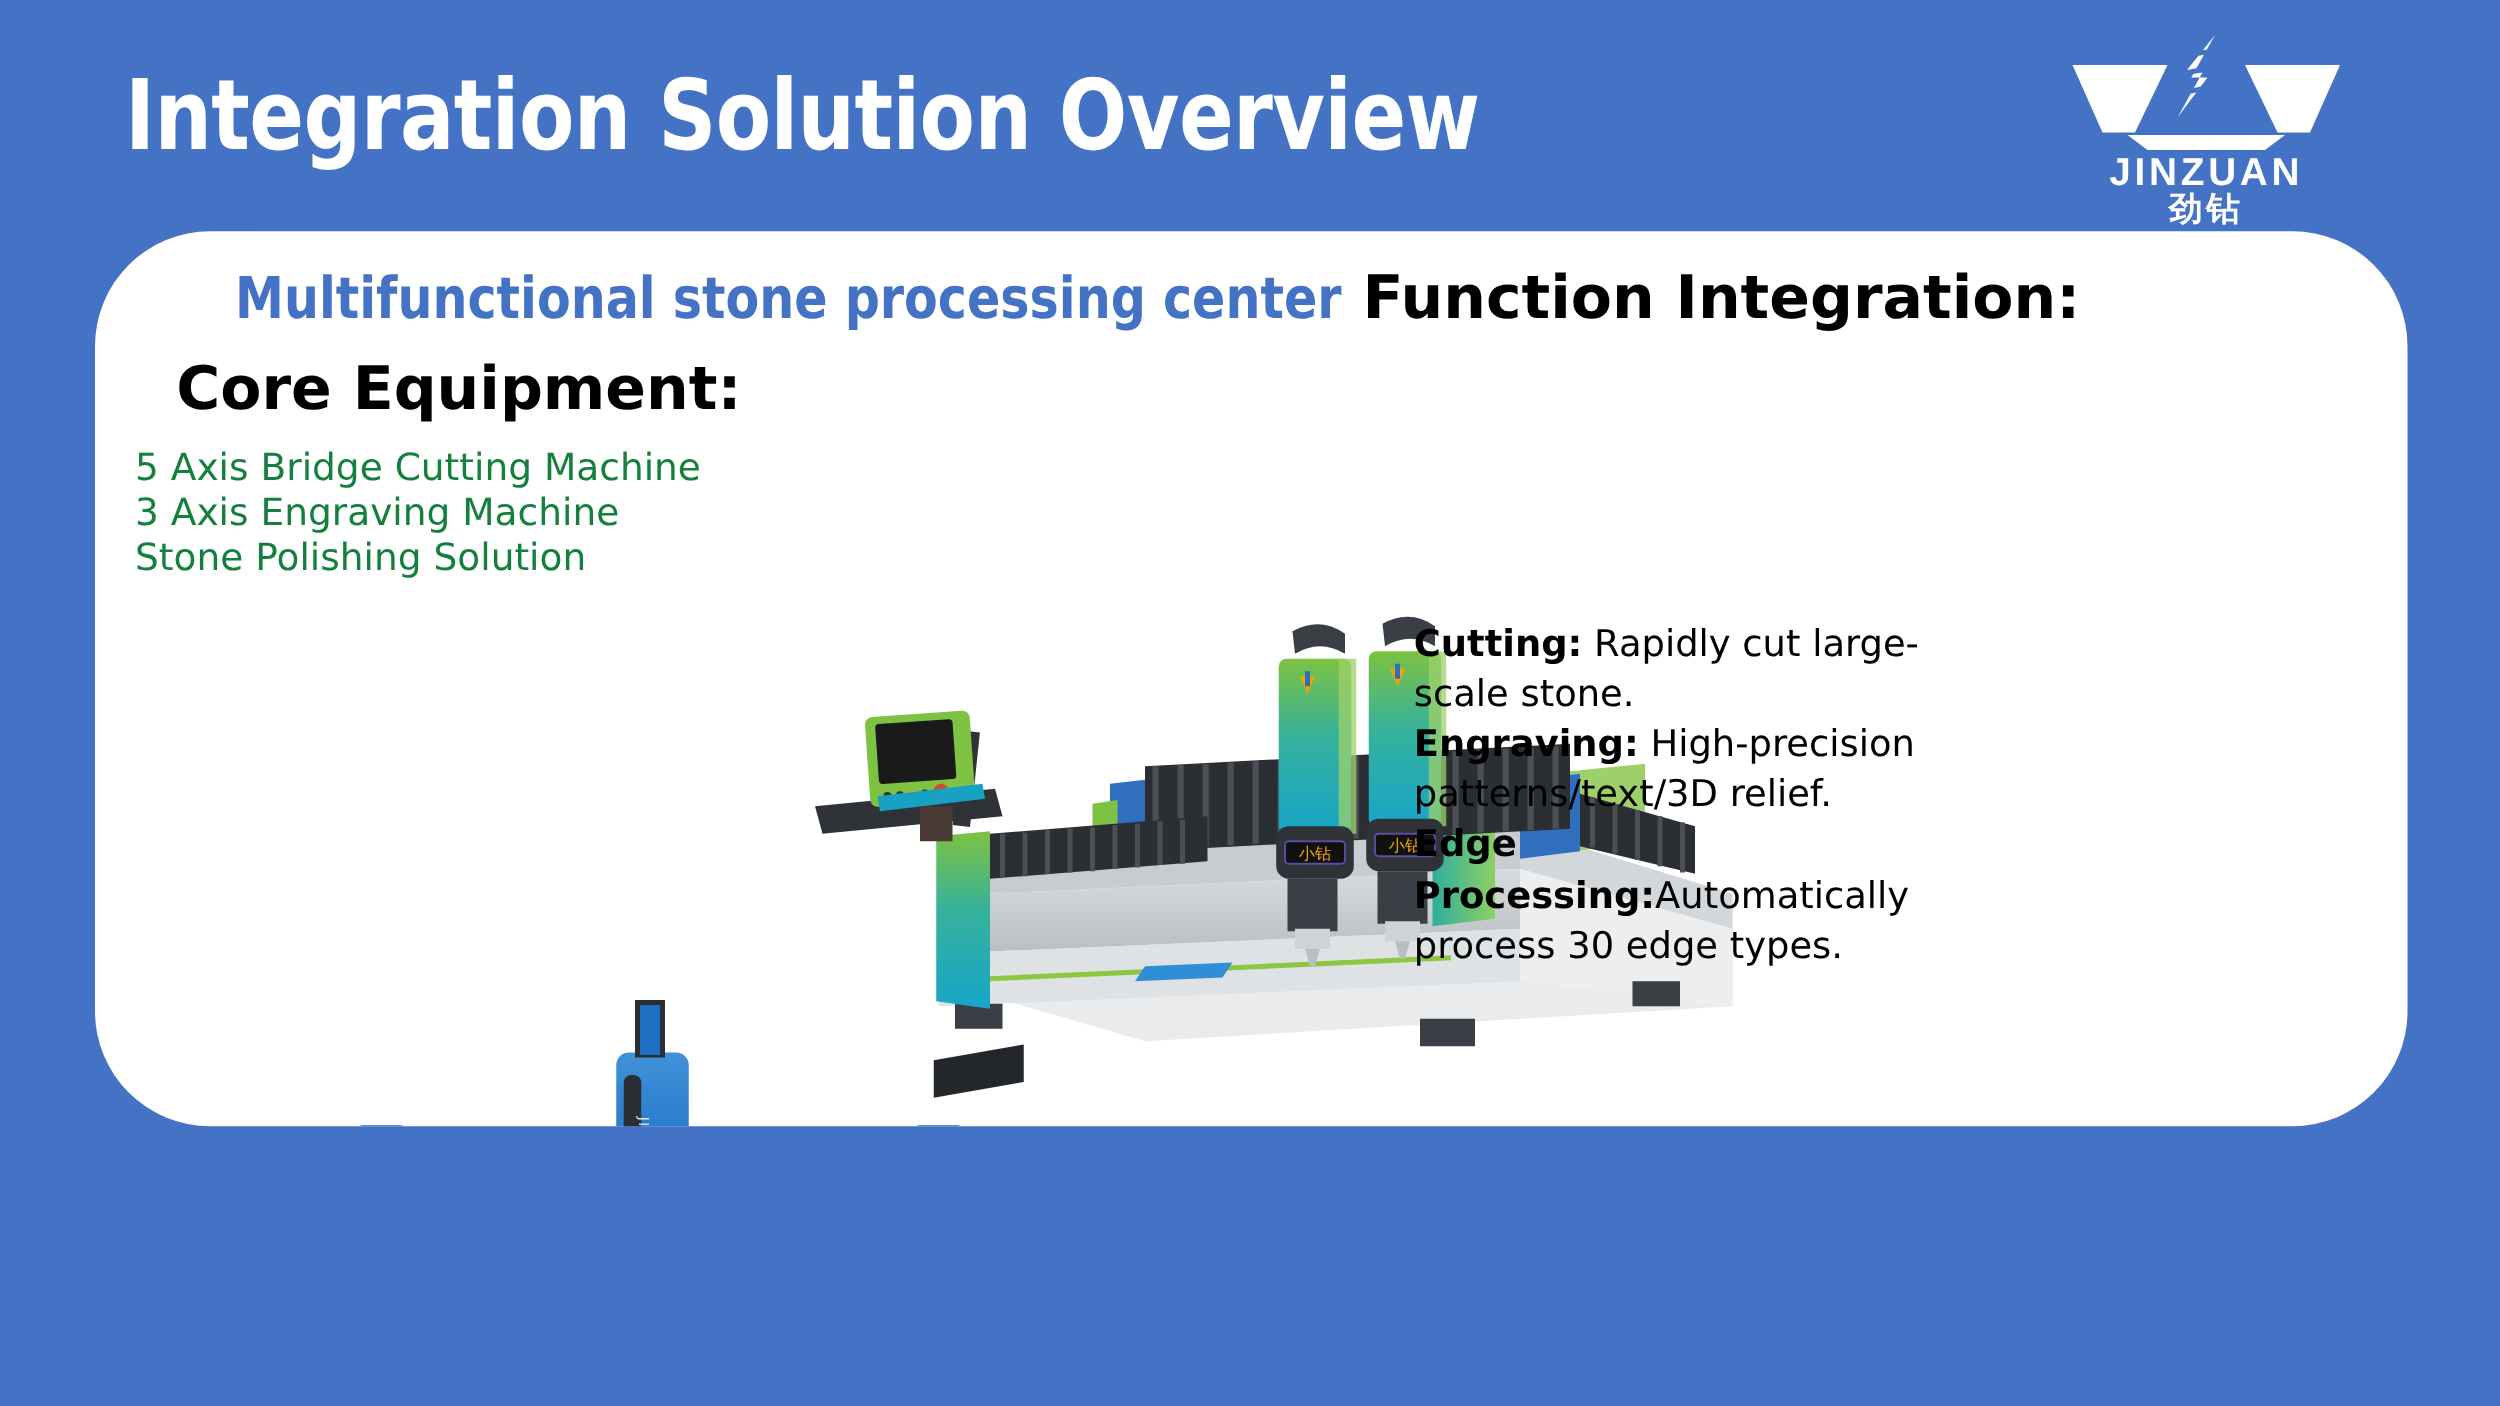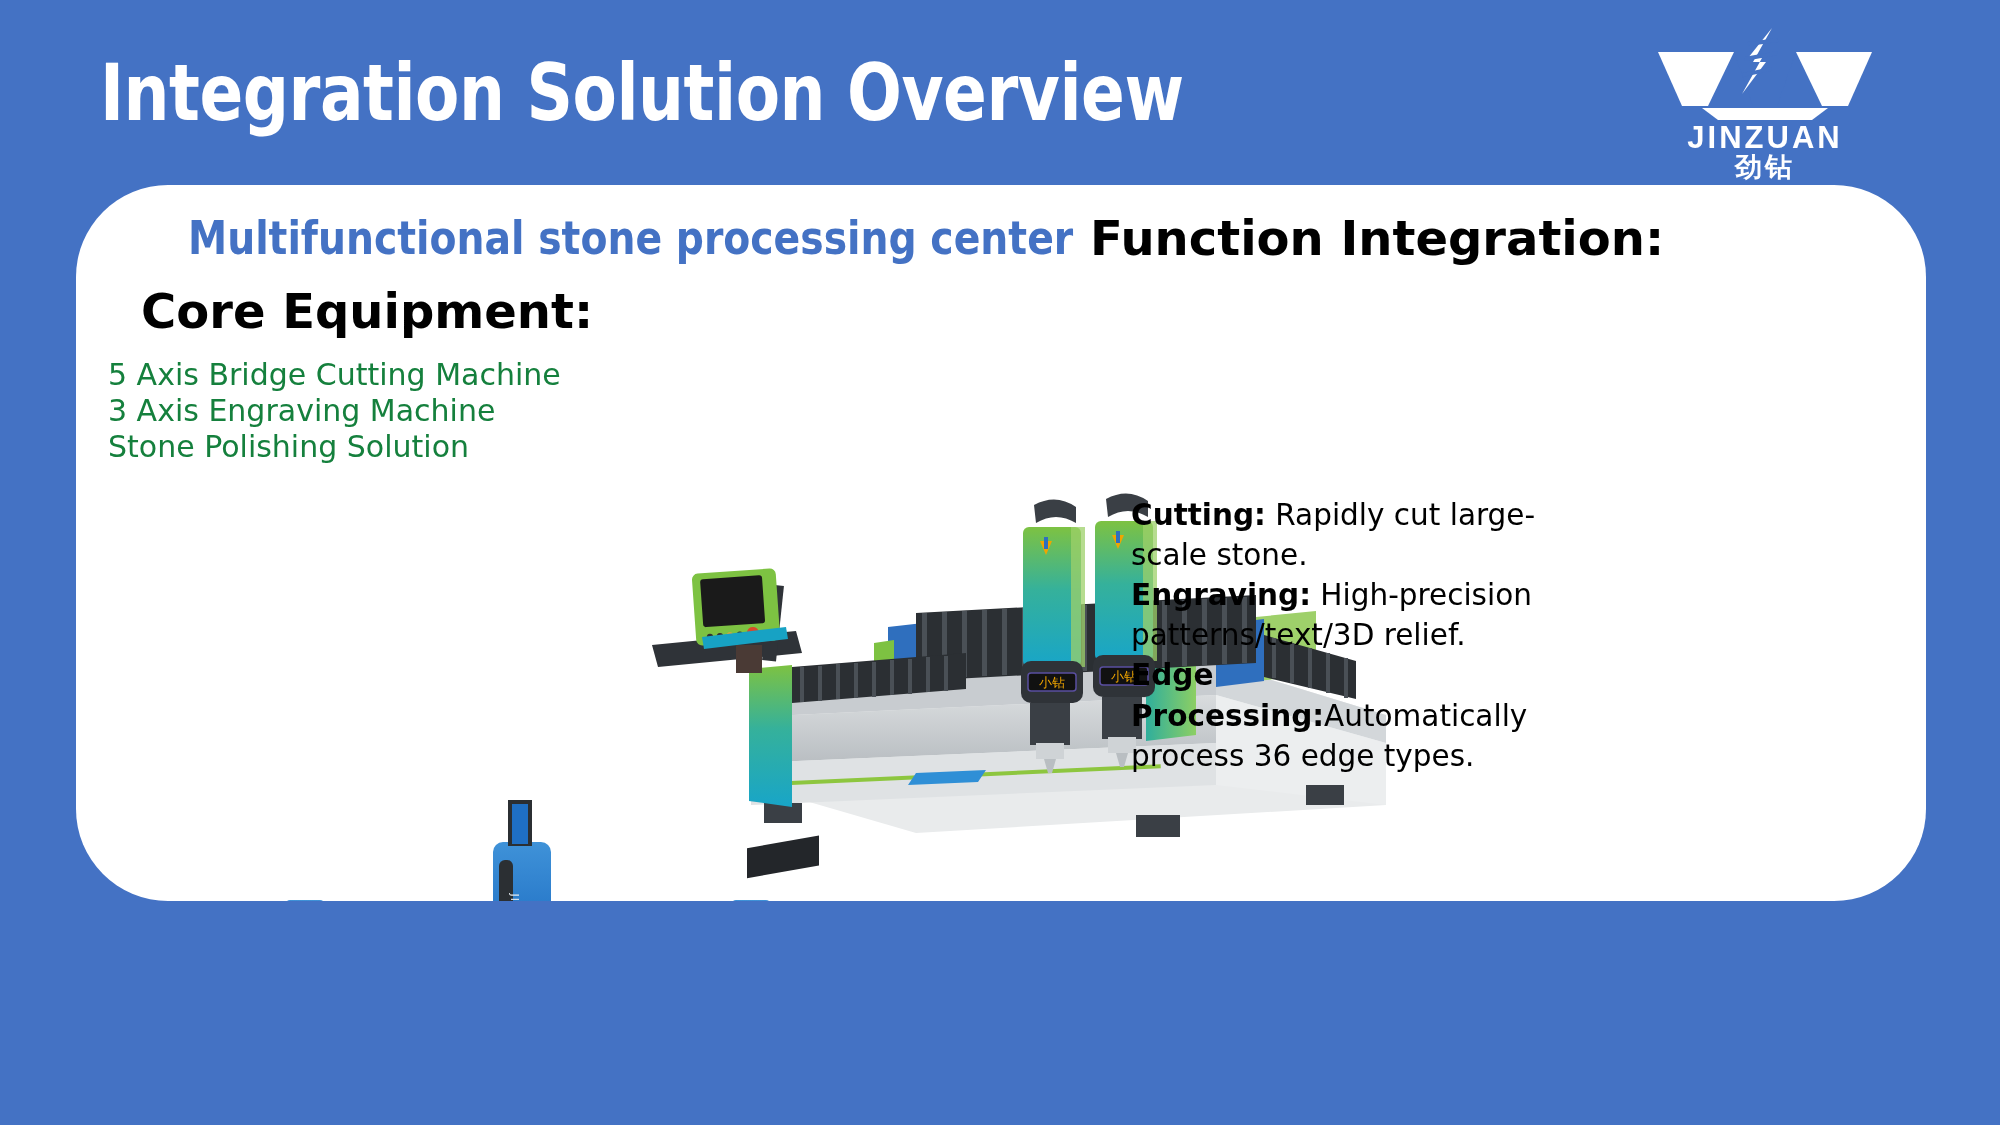--- a/index.html
+++ b/index.html
@@ -698,18 +698,18 @@
     </svg>
 
     <div id="right-col">
       <p>
         <b>Cutting:</b><span> Rapidly cut large-scale stone.</span>
       </p>
       <p>
         <b>Engraving:</b><span> High-precision patterns/text/3D relief.</span>
       </p>
       <p>
-        <b>Edge Processing:</b><span>Automatically process 36 edge types.</span>
+        <b>Edge Processing:</b><span>Automatically process 30 edge types.</span>
       </p>
     </div>
 
   </div>
 </div>
 
 </body></html>

